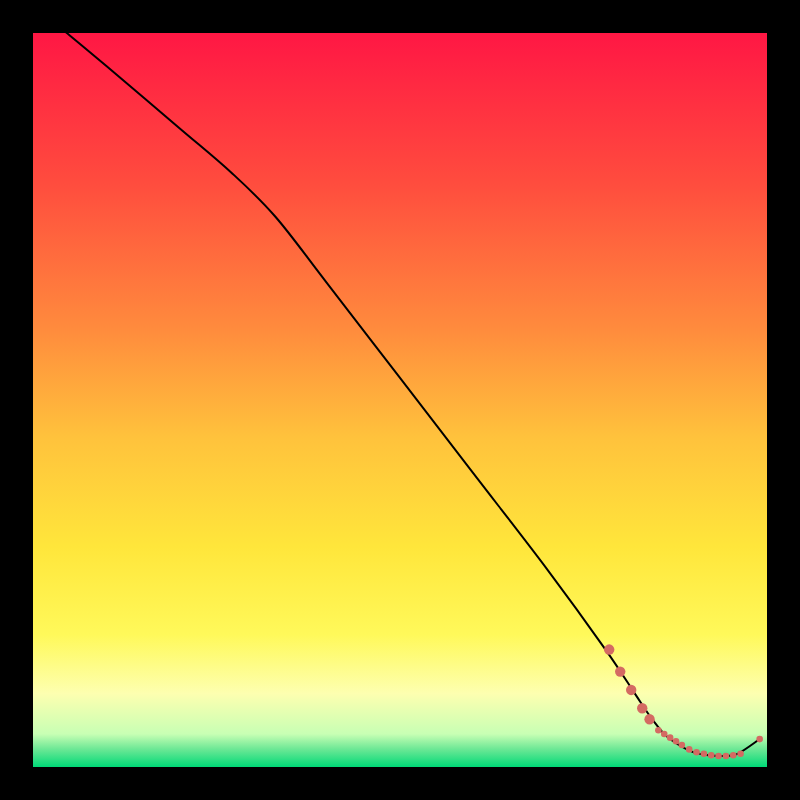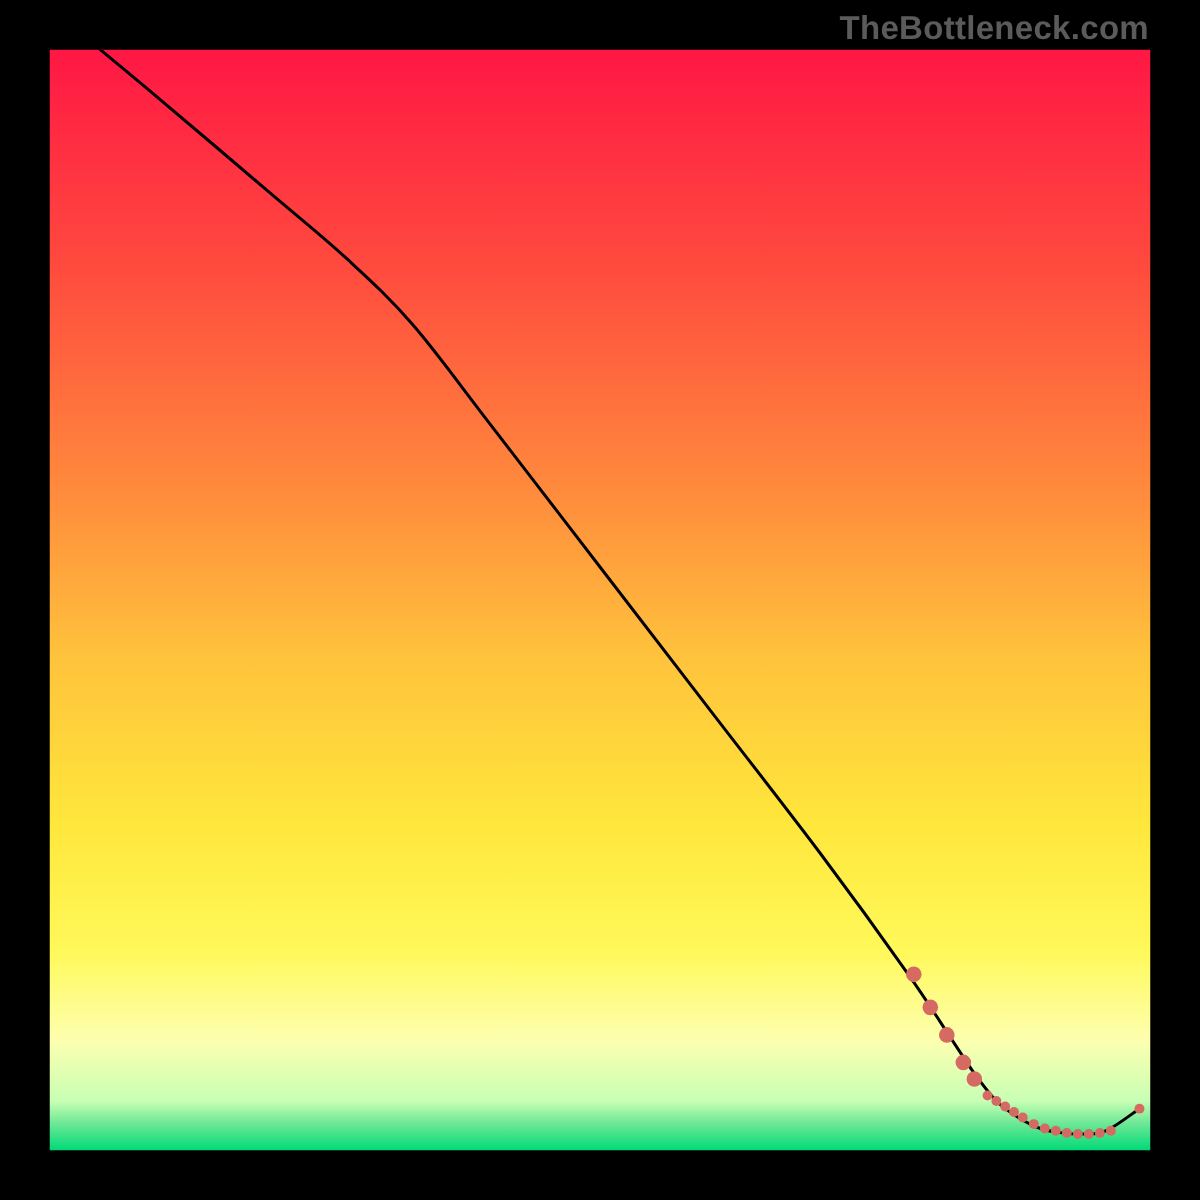--- a/index.html
+++ b/index.html
@@ -74,14 +74,13 @@
           <circle cx="670.876" cy="720.788" r="3.3" fill="#d46a62"></circle>
           <circle cx="678.216" cy="722.256" r="3.3" fill="#d46a62"></circle>
           <circle cx="685.556" cy="722.99" r="3.3" fill="#d46a62"></circle>
           <circle cx="692.8960000000001" cy="722.99" r="3.3" fill="#d46a62"></circle>
           <circle cx="700.2360000000001" cy="722.256" r="3.3" fill="#d46a62"></circle>
           <circle cx="707.576" cy="720.788" r="3.3" fill="#d46a62"></circle>
           <circle cx="726.66" cy="706.108" r="3.3" fill="#d46a62"></circle>
         </g>
     </g>
   </svg>
-  <div class="watermark">TheBottleneck.com</div>
 </div>
 
 </body></html>

